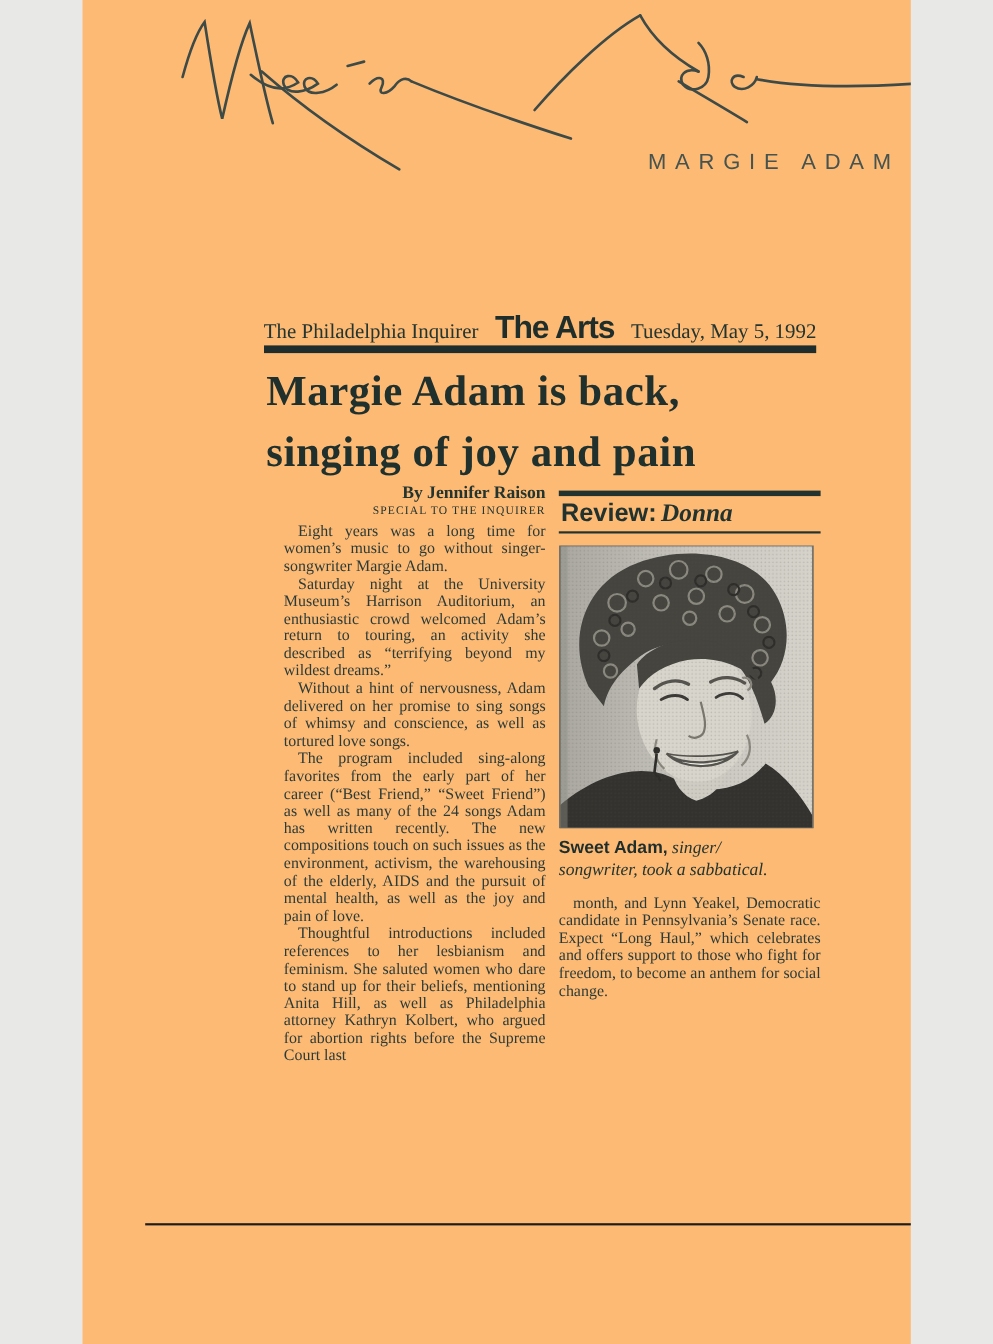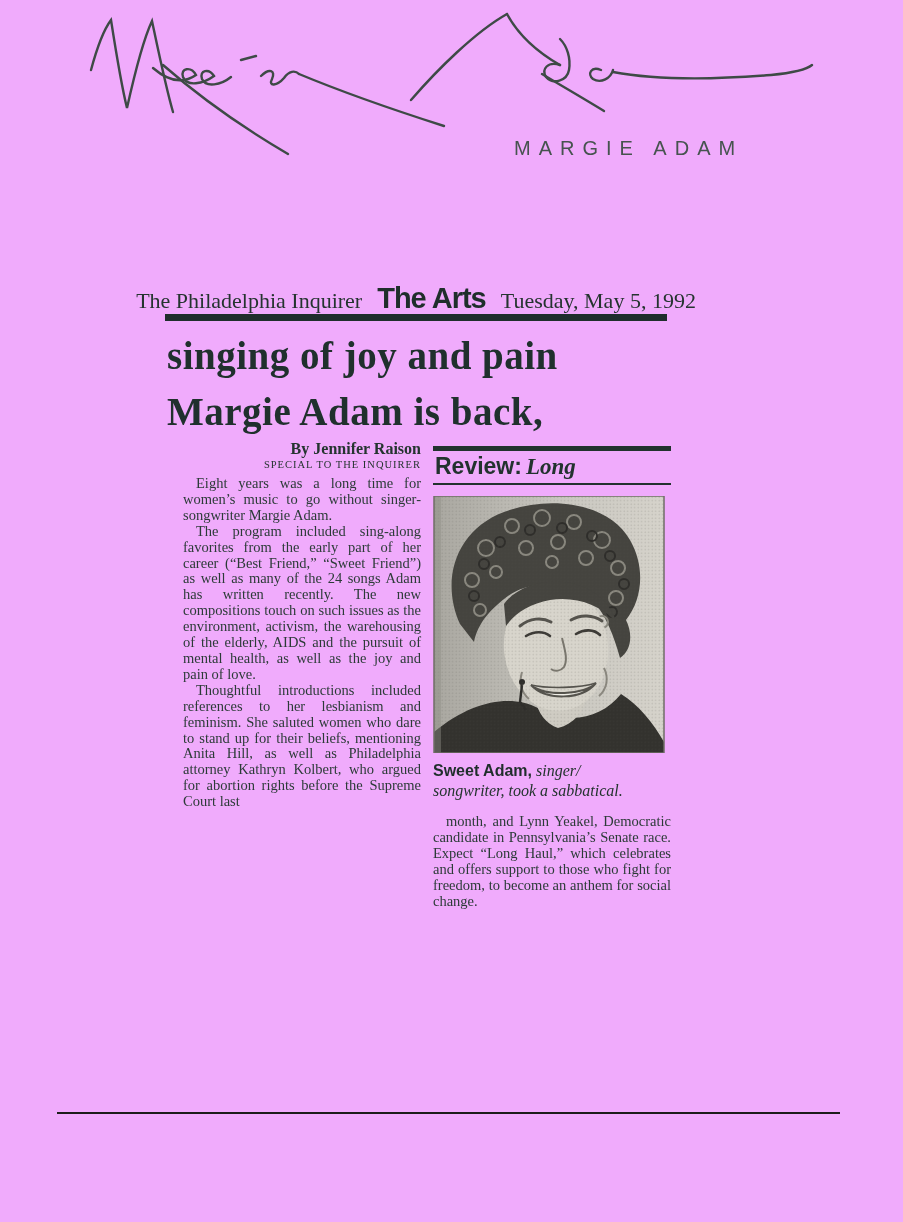--- a/index.html
+++ b/index.html
@@ -1,35 +1,35 @@
 <!DOCTYPE html>
 <html><head>
 <meta charset="utf-8">
 <style>
   html,body{margin:0;padding:0;background:#e8e8e6;}
   .page{
-    position:relative;width:903px;height:1222px;margin:0 auto;
-    background:#f0abfc;overflow:hidden;
+    position:relative;width:753px;height:1222px;margin:0 auto;
+    background:#fdba74;overflow:hidden;
     font-family:"Liberation Serif",serif;color:#2d3c39;
   }
   
   .signature{position:absolute;left:55px;top:8px;width:790px;height:170px;}
   .brand{
     position:absolute;left:514px;top:137px;
     font-family:"Liberation Sans",sans-serif;font-size:20px;
     letter-spacing:8px;color:#46534f;white-space:nowrap;
   }
   
   .clip{position:absolute;left:165px;top:280px;width:512px;}
   .masthead{
     position:absolute;top:2px;left:0;width:502px;
     display:flex;align-items:baseline;justify-content:center;gap:15px;
     white-space:nowrap;color:#24342f;
   }
-  .masthead .paper,.masthead .date{font-size:22px;font-family:Liberation Serif, serif;}
+  .masthead .paper,.masthead .date{font-size:19px;font-family:Liberation Serif, serif;}
   .masthead .section{
     font-family:"Liberation Sans",sans-serif;font-weight:bold;
     font-size:29px;letter-spacing:-1px;color:#1f2e2b;text-align:center;
   }
   .masthead-rule{position:absolute;top:34px;left:0;width:502px;height:7px;background:#1f2e2c;}
   .headline{
     position:absolute;top:48px;left:2px;width:510px;
     font-size:39px;line-height:56px;font-weight:600;
     color:#20302d;letter-spacing:0.5px;
   }
@@ -92,39 +92,41 @@
   <div class="clip">
 
     <div class="masthead">
       <span class="paper">The Philadelphia Inquirer</span>
       <span class="section">The Arts</span>
       <span class="date">Tuesday, May 5, 1992</span>
     </div>
     <div class="masthead-rule"></div>
 
     <div class="headline">
+      <div>Margie Adam is back,</div>
       <div>singing of joy and pain</div>
-      <div>Margie Adam is back,</div>
     </div>
 
     <div class="col-left body-text">
       <div class="byline">
         <div class="by">By Jennifer Raison</div>
         <div class="special">SPECIAL TO THE INQUIRER</div>
       </div>
       <p>Eight years was a long time for women’s music to go without singer-songwriter Margie Adam.</p>
+      <p>Saturday night at the University Museum’s Harrison Auditorium, an enthusiastic crowd welcomed Adam’s return to touring, an activity she described as “terrifying beyond my wildest dreams.”</p>
+      <p>Without a hint of nervousness, Adam delivered on her promise to sing songs of whimsy and conscience, as well as tortured love songs.</p>
       <p>The program included sing-along favorites from the early part of her career (“Best Friend,” “Sweet Friend”) as well as many of the 24 songs Adam has written recently. The new compositions touch on such issues as the environment, activism, the warehousing of the elderly, AIDS and the pursuit of mental health, as well as the joy and pain of love.</p>
       <p>Thoughtful introductions included references to her lesbianism and feminism. She saluted women who dare to stand up for their beliefs, mentioning Anita Hill, as well as Philadelphia attorney Kathryn Kolbert, who argued for abortion rights before the Supreme Court last</p>
     </div>
 
     <div class="col-right body-text">
       <div class="review-rule-top"></div>
       <div class="review-line">
         <span class="review-label">Review:</span>
-        <span class="review-topic">Long</span>
+        <span class="review-topic">Donna</span>
       </div>
       <div class="review-rule-bottom"></div>
 
       <svg class="photo" viewBox="0 0 230 257">
         <defs>
           <pattern id="ht" patternUnits="userSpaceOnUse" width="3.5" height="3.5">
             <circle cx="1.2" cy="1.2" r="0.75" fill="#52504a" opacity="0.20"></circle>
           </pattern>
           <linearGradient id="bgGrad" x1="0" y1="0" x2="1" y2="0">
             <stop offset="0" stop-color="#a9a7a0"></stop>

